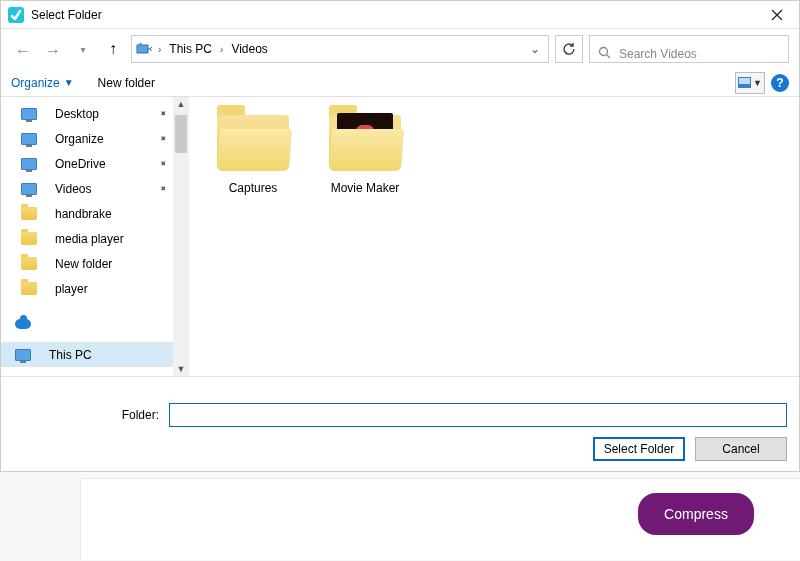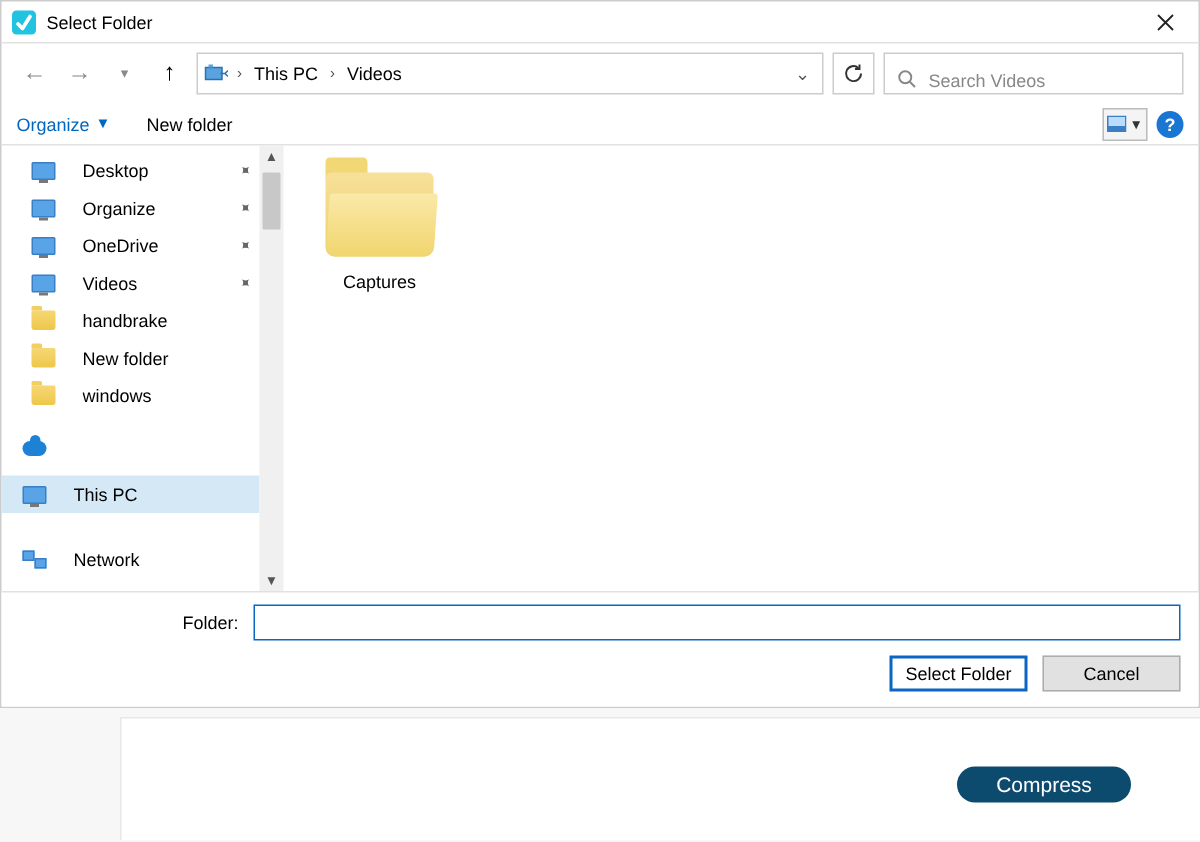--- a/index.html
+++ b/index.html
@@ -121,39 +121,39 @@
   .folder-card{width:100px;text-align:center;cursor:pointer;}
   .folder-shape{width:72px;height:56px;margin:0 auto 10px;position:relative;}
   .folder-shape .back{position:absolute;left:0;top:0;width:72px;height:56px;background:linear-gradient(#f7e09a,#efcf65);border-radius:4px 4px 6px 6px;}
   .folder-shape .tab{position:absolute;left:0;top:-10px;width:28px;height:14px;background:#f2d775;border-radius:3px 3px 0 0;}
   .folder-shape .front{position:absolute;left:0;bottom:0;width:72px;height:42px;background:linear-gradient(#fae9a8,#f1d56e);border-radius:2px 2px 6px 6px;transform:skewX(-4deg);transform-origin:bottom left;}
   .folder-shape .thumb{position:absolute;left:8px;top:-2px;width:56px;height:48px;background:#1b0b09;display:flex;align-items:center;justify-content:center;overflow:hidden;border-radius:2px;}
   .folder-shape .thumb .figure{width:18px;height:30px;background:#d94b49;border-radius:6px 6px 2px 2px;margin-top:6px;}
   .folder-label{font-size:12px;}
 
   
-  .footer{border-top:1px solid #e1e1e1;padding:8px 12px 10px;background:#fff;}
+  .footer{border-top:1px solid #e1e1e1;padding:26px 12px 10px;background:#fff;}
   .folder-row{display:flex;align-items:center;gap:6px;margin-bottom:10px;}
   .folder-row label{width:150px;text-align:right;padding-right:4px;font-size:12px;}
   .folder-row input{flex:1;height:24px;border:1px solid #0a66c2;outline:none;padding:0 6px;font-size:12px;}
   .btnrow{display:flex;justify-content:flex-end;gap:10px;}
   .btn{
     min-width:92px;height:24px;border:1px solid #adadad;background:#e1e1e1;cursor:pointer;font-size:12px;display:flex;align-items:center;justify-content:center;
   }
   .btn.primary{border:2px solid #0a66c2;background:#fff;}
 
   
   .bg-app{
     position:absolute;left:0;top:0;width:800px;height:561px;background:#f7f7f7;
   }
   .bg-panel{
     position:absolute;left:80px;top:478px;right:0;height:82px;background:#fff;border:1px solid #e8e8e8;border-right:none;border-bottom:none;
   }
   .compress-btn{
-    position:absolute;right:46px;bottom:26px;width:116px;height:24px;border-radius:18px;background:#0c4a6e;color:#fff;font-size:14px;display:flex;align-items:center;justify-content:center;cursor:pointer;
+    position:absolute;right:46px;bottom:26px;width:116px;height:42px;border-radius:18px;background:#701a75;color:#fff;font-size:14px;display:flex;align-items:center;justify-content:center;cursor:pointer;
   }
 </style>
 </head>
 <body>
 
 <div class="bg-app">
   <div class="bg-panel"></div>
   <div class="compress-btn">Compress</div>
 </div>
 
@@ -249,25 +249,29 @@
           <span class="monicon"></span>
           <span class="label">Videos</span>
           <span class="pin">✦</span>
         </div>
         <div class="side-item">
           <span class="fldicon"></span>
           <span class="label">handbrake</span>
         </div>
         <div class="side-item">
           <span class="fldicon"></span>
+          <span class="label">media player</span>
+        </div>
+        <div class="side-item">
+          <span class="fldicon"></span>
           <span class="label">New folder</span>
         </div>
         <div class="side-item">
           <span class="fldicon"></span>
-          <span class="label">windows</span>
+          <span class="label">player</span>
         </div>
         <div class="side-item" style="padding-left: 14px; margin-top: 10px;">
           <span class="cloudicon"></span>
         </div>
         <div class="side-item selected" style="padding-left: 14px; margin-top: 6px;">
           <span class="monicon"></span>
           <span class="label">This PC</span>
         </div>
         <div class="side-item" style="padding-left: 14px; margin-top: 18px;">
           <span class="neticon"></span>
@@ -282,20 +286,31 @@
     </div>
     <div class="content" id="content">
         <div class="folder-card">
           <div class="folder-shape">
             <div class="tab"></div>
             <div class="back"></div>
             <div class="front"></div>
           </div>
           <div class="folder-label">Captures</div>
         </div>
+        <div class="folder-card">
+          <div class="folder-shape">
+            <div class="tab"></div>
+            <div class="back"></div>
+            <div class="thumb">
+              <div class="figure"></div>
+            </div>
+            <div class="front"></div>
+          </div>
+          <div class="folder-label">Movie Maker</div>
+        </div>
       </div>
   </div>
 
   <div class="footer">
     <div class="folder-row">
       <label>Folder:</label>
       <input type="text" value="" style="">
     </div>
     <div class="btnrow">
       <div class="btn primary">Select Folder</div>

